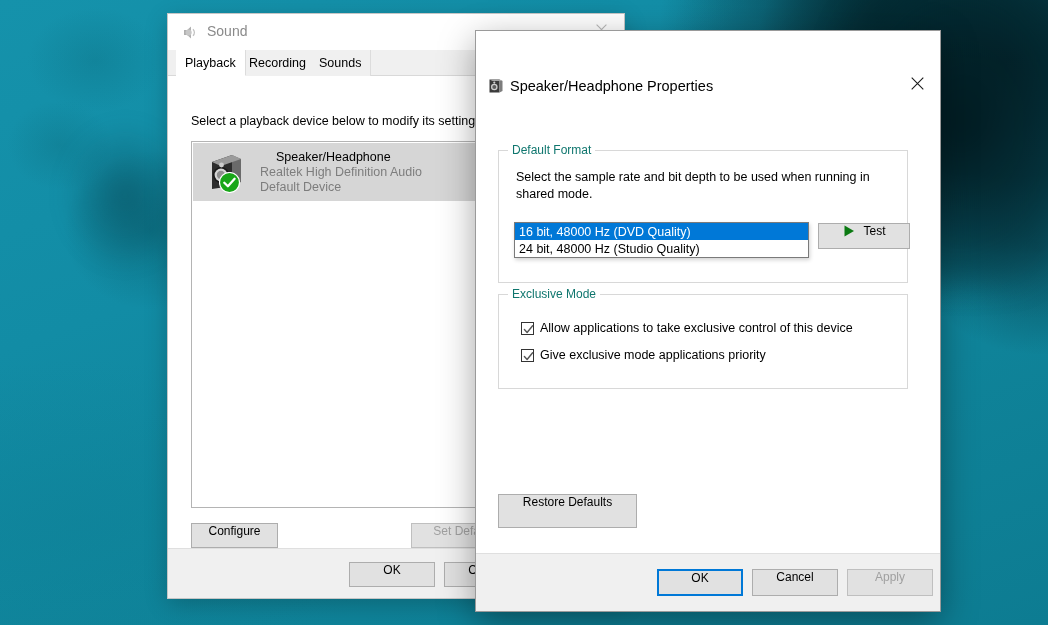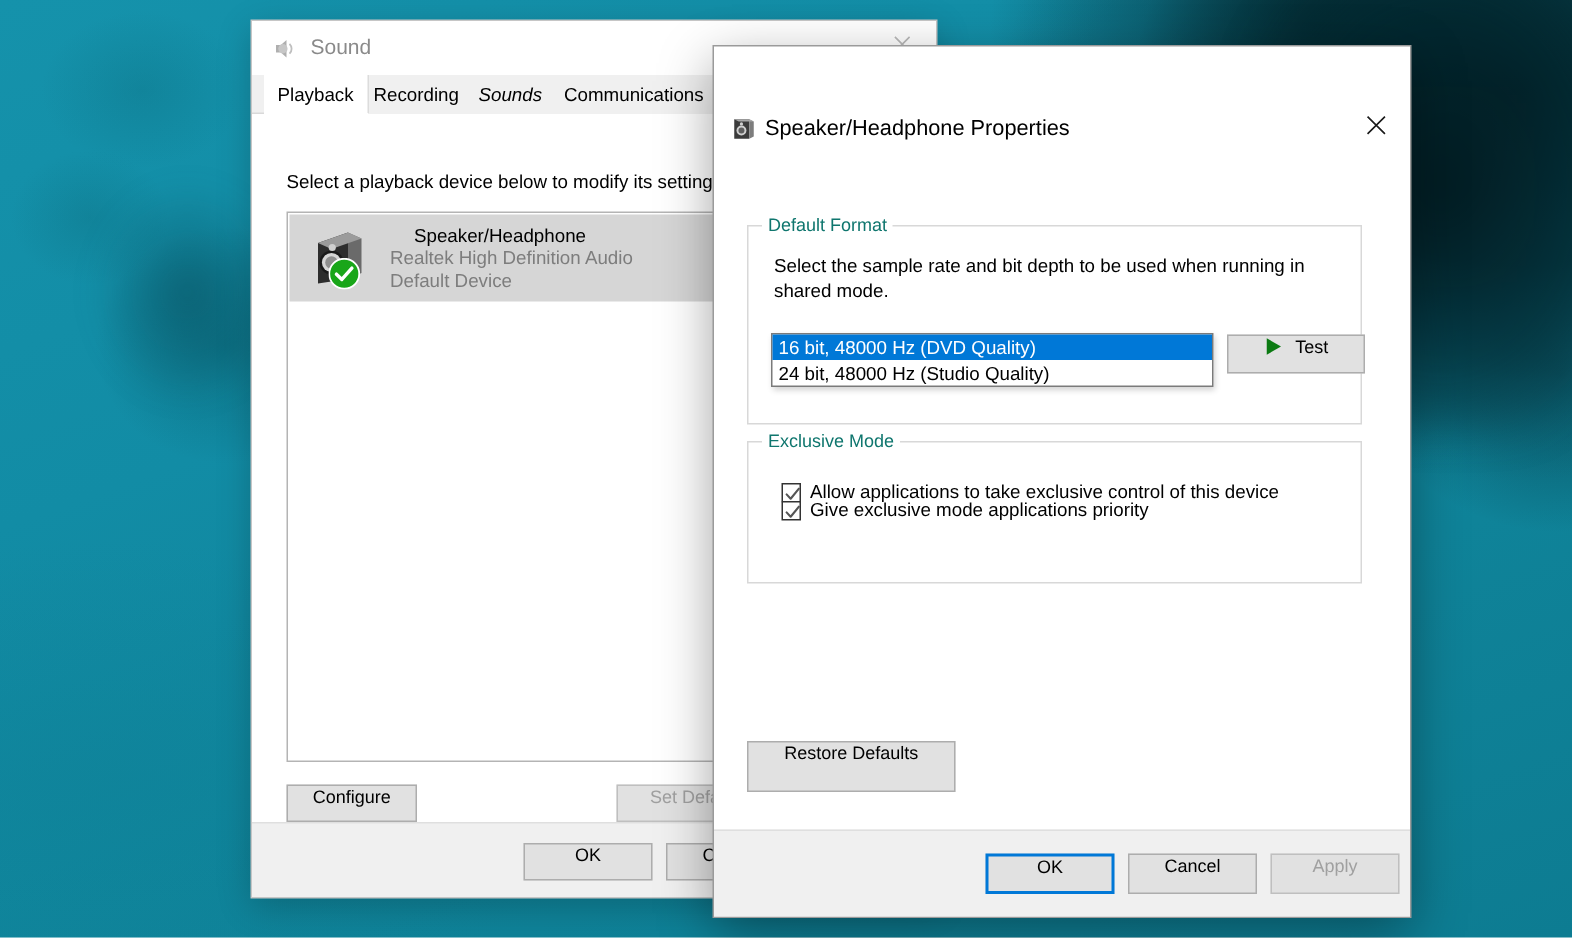--- a/index.html
+++ b/index.html
@@ -220,21 +220,21 @@
     color: #000;
   }
   .combo-option.selected { background: #0078d7; color: #ffffff; }
   #grp-exclusive { left: 22px; top: 200px; width: 410px; height: 95px; }
   .excl-row {
     position: absolute; left: 22px;
     display: flex; align-items: center; gap: 6px;
     font-size: 12.5px; color: #000; justify-content: space-between;
   }
   #excl-row-1 { top: 26px; }
-  #excl-row-2 { top: 38px; }
+  #excl-row-2 { top: 53px; }
   #btn-restore {
     position: absolute; left: 22px; top: 400px; width: 139px; height: 34px;
   }
   #props-footer {
     position: absolute; left: 0; right: 0; bottom: 0; height: 58px;
     background: #f0f0f0; border-top: 1px solid #dfdfdf;
   }
   #props-ok   { position: absolute; left: 181px; top: 15px; width: 86px; height: 27px; }
   #props-cancel { position: absolute; left: 276px; top: 15px; width: 86px; height: 27px; }
   #props-apply  { position: absolute; left: 371px; top: 15px; width: 86px; height: 27px; }
@@ -261,22 +261,21 @@
     <div id="sound-close">
       <svg width="11" height="11" viewBox="0 0 11 11">
         <path d="M0.6 0.6L10.4 10.4M10.4 0.6L0.6 10.4" stroke="#b9b9b9" stroke-width="1.1"></path>
       </svg>
     </div>
   </div>
 
   <div id="sound-tabstrip">
     <div class="sound-tab active" style="left:8px;">Playback</div>
     <div class="sound-tab" style="left:72px;">Recording</div>
-    <div class="sound-tab" style="left:142px;font-style:italic;">Sounds</div>
-    <div class="sound-tab" style="left:199px;">Communications</div>
+    <div class="sound-tab" style="left:142px;">Sounds</div>
   </div>
 
   <div id="sound-body">
     <div id="sound-hint">Select a playback device below to modify its settings:</div>
 
     <div id="device-list">
       <div id="device-row">
         <div id="device-icon-wrap">
           <svg width="44" height="44" viewBox="0 0 44 44">
             <path d="M7 12 L27 5 L27 36 L7 39 Z" fill="#2d2d2d"></path>

